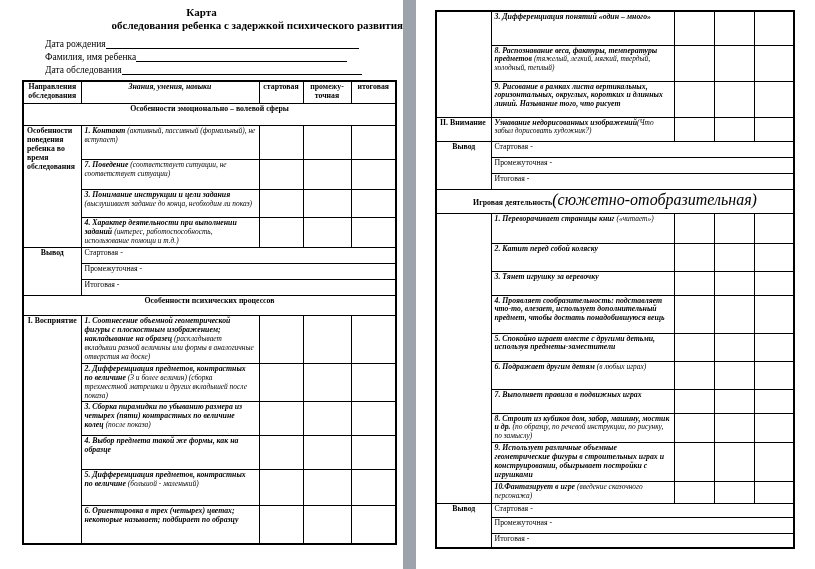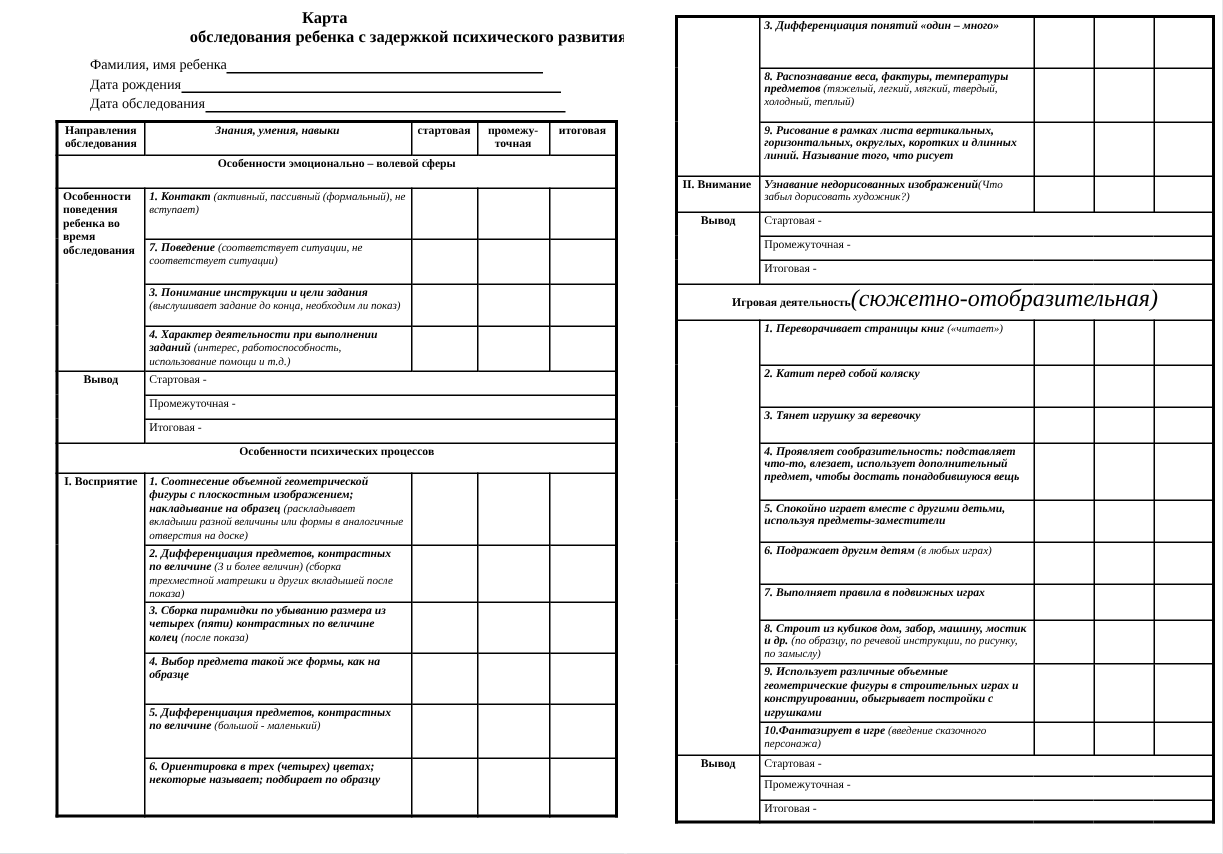--- a/index.html
+++ b/index.html
@@ -3,21 +3,21 @@
 <meta charset="utf-8">
 <style>
   html,body { margin:0; padding:0; }
   body {
     width:815px; height:569px; position:relative;
     background:#9ca3ab;
     font-family:"Liberation Serif", serif;
     color:#000;
     overflow:hidden;
   }
-  .page { position:absolute; top:0; height:569px; background:#ffffff; overflow:hidden;padding-left:15px; }
+  .page { position:absolute; top:0; height:569px; background:#ffffff; overflow:hidden; }
   #page-left  { left:0;   width:403px; }
   #page-right { left:416px; width:399px; }
 
   
   .doc-title   { text-align:center; font-weight:bold; font-size:11px; line-height:1.2; margin-top:6px; }
   .doc-title2  { text-align:right; font-weight:bold; font-size:11px; line-height:1.2; }
   .doc-title3  { text-align:center; font-weight:bold; font-size:7.5px; line-height:1.2; }
   .fields { margin:4px 0 0 45px; font-size:9.5px; }
   .field-line { display:flex; align-items:flex-end; height:13px; }
   .field-label { white-space:pre; }
@@ -51,26 +51,26 @@
 </style>
 </head>
 <body>
 
 <div class="page" id="page-left">
   <div class="doc-title">Карта</div>
   <div class="doc-title2">обследования ребенка с задержкой психического развития</div>
 
   <div class="fields">
     <div class="field-line">
+      <span class="field-label">Дата рождения</span>
+      <span class="fill fill-2"></span>
+    </div>
+    <div class="field-line">
       <span class="field-label">Фамилия, имя ребенка</span>
       <span class="fill fill-1"></span>
-    </div>
-    <div class="field-line">
-      <span class="field-label">Дата рождения</span>
-      <span class="fill fill-2"></span>
     </div>
     <div class="field-line">
       <span class="field-label">Дата обследования</span>
       <span class="fill fill-3"></span>
     </div>
   </div>
 
   <table class="assess" id="tbl-left">
     <colgroup>
         <col style="width:58px">

